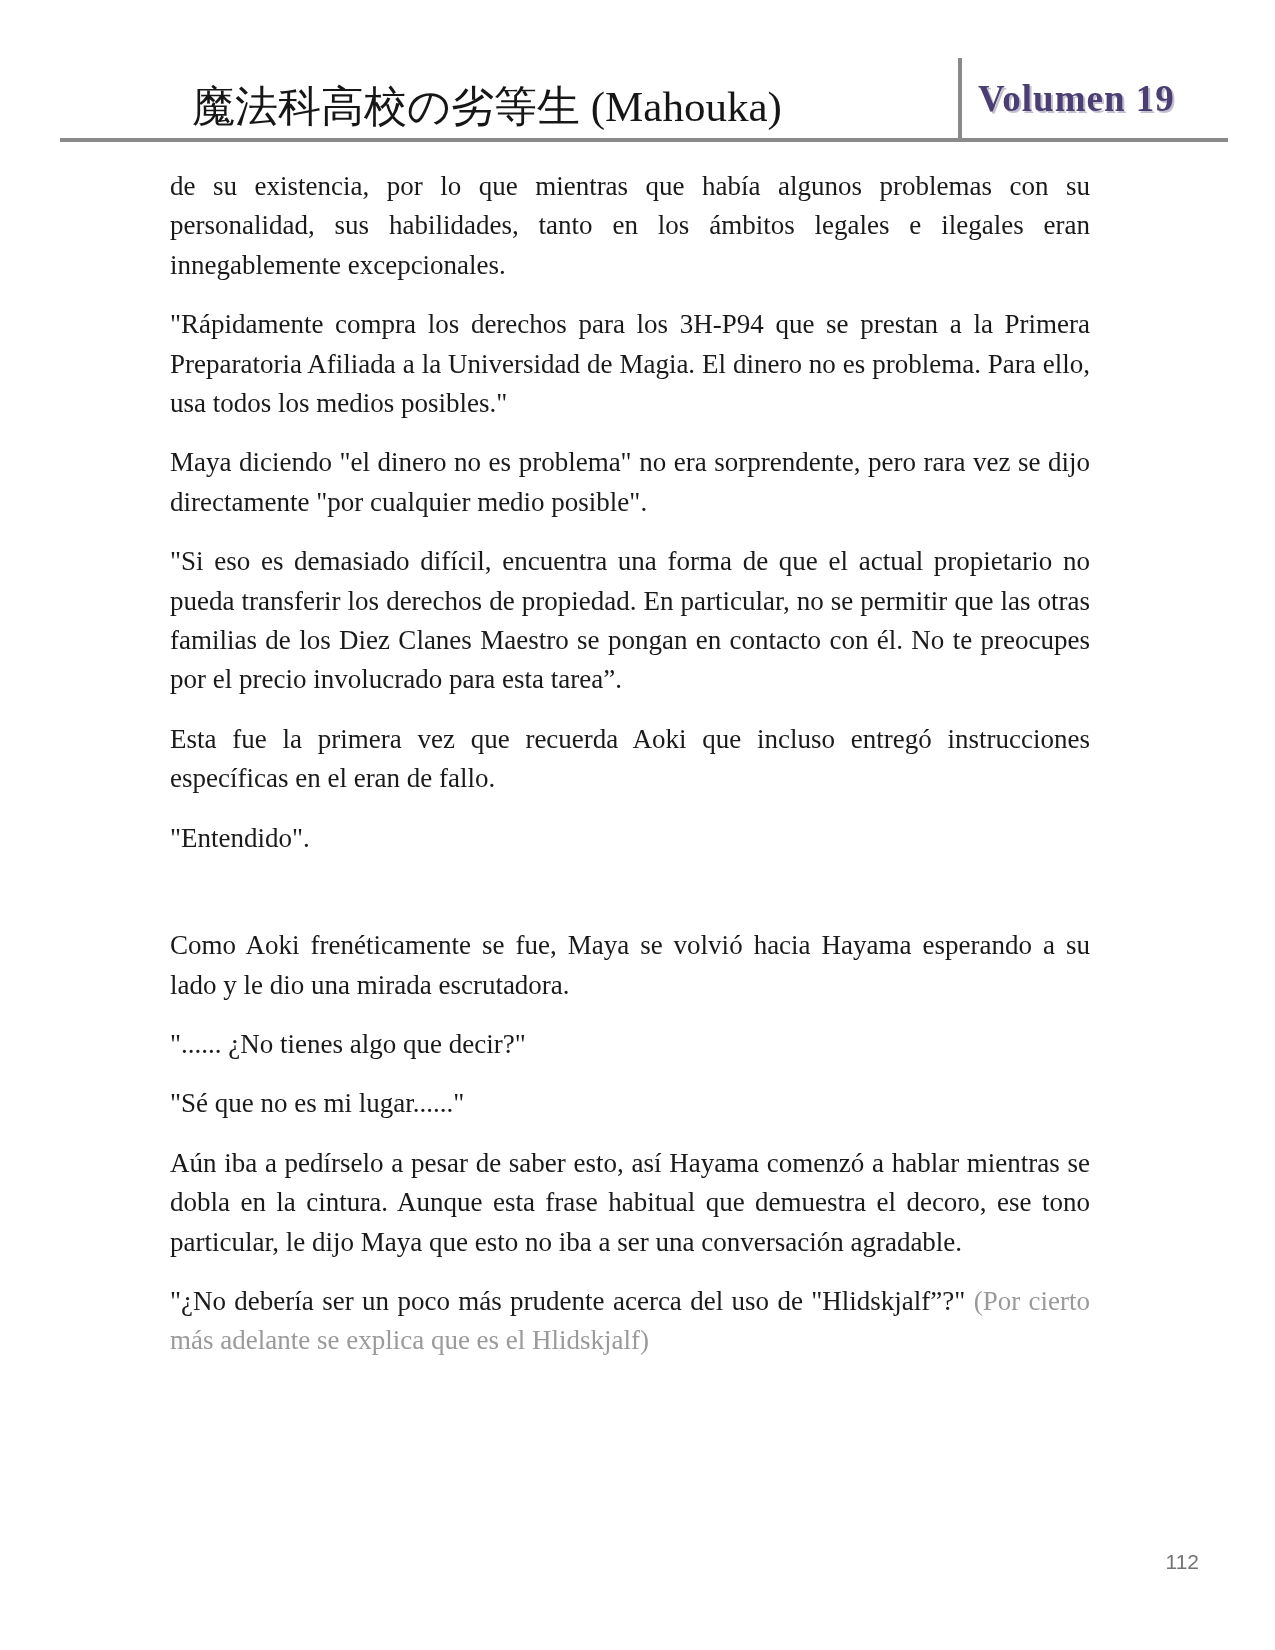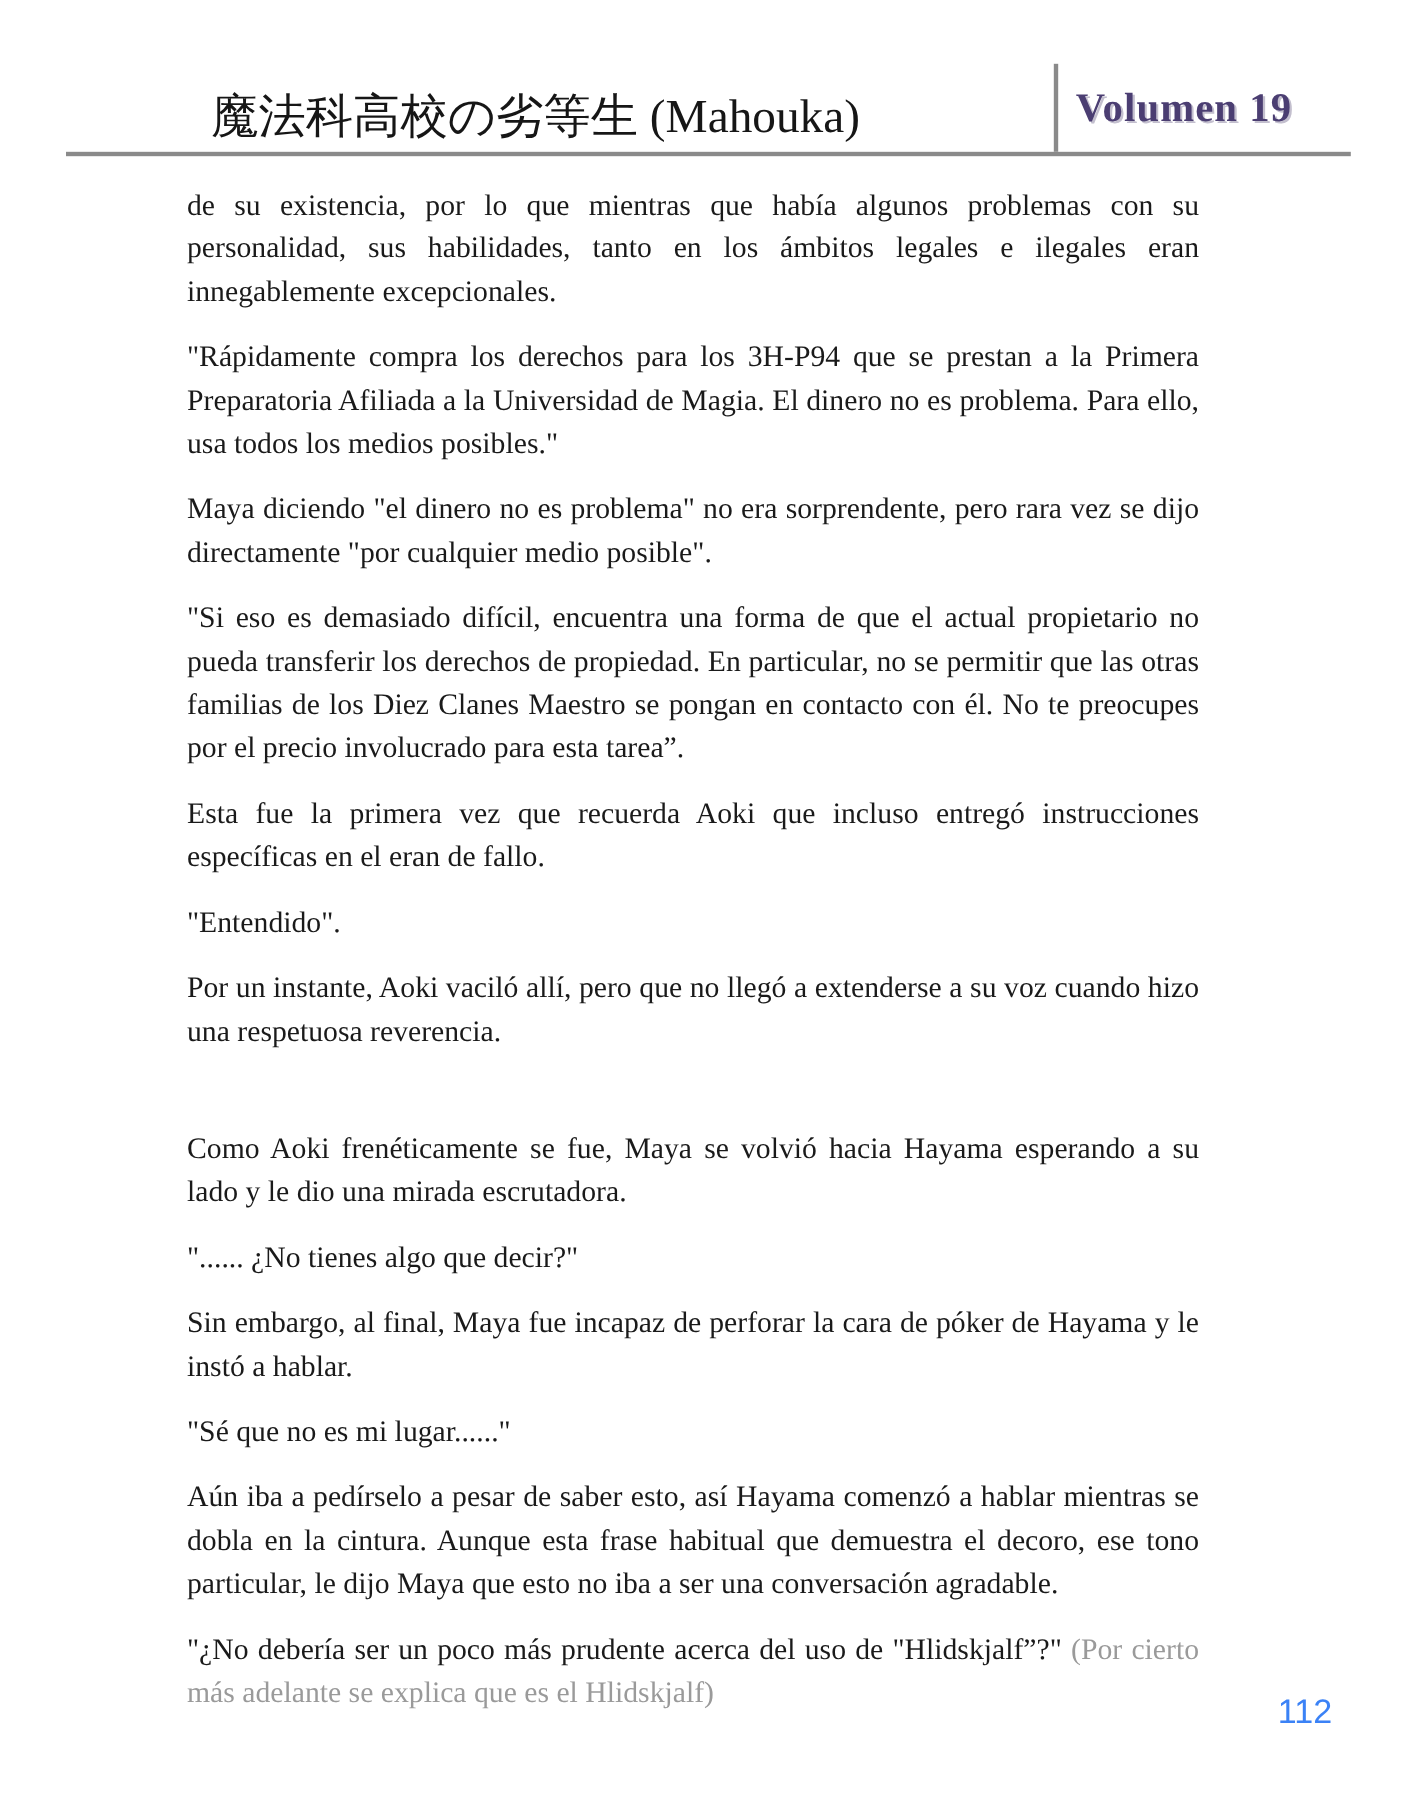--- a/index.html
+++ b/index.html
@@ -63,25 +63,25 @@
   }
   .scene-break {
     height: 48px;
   }
   .note-gray {
     color: #9a9a9a;
   }
   
   .page-number {
     position: absolute;
-    right: 64px;
+    right: 76px;
     bottom: 76px;
     font-family: "Liberation Sans", "DejaVu Sans", sans-serif;
-    font-size: 31px;
-    color: #3b82f6;
+    font-size: 21px;
+    color: #737373;
   }
 </style>
 </head>
 <body>
 
 <div class="page">
 
   <div class="header">
     <div class="header-title">魔法科高校の劣等生 (Mahouka)</div>
     <div class="volume-cell">
@@ -89,27 +89,25 @@
     </div>
   </div>
 
   <div class="content">
     <p>de su existencia, por lo que mientras que había algunos problemas con su personalidad, sus habilidades, tanto en los ámbitos legales e ilegales eran innegablemente excepcionales.</p>
     <p>"Rápidamente compra los derechos para los 3H-P94 que se prestan a la Primera Preparatoria Afiliada a la Universidad de Magia. El dinero no es problema. Para ello, usa todos los medios posibles."</p>
     <p>Maya diciendo "el dinero no es problema" no era sorprendente, pero rara vez se dijo directamente "por cualquier medio posible".</p>
     <p>"Si eso es demasiado difícil, encuentra una forma de que el actual propietario no pueda transferir los derechos de propiedad. En particular, no se permitir que las otras familias de los Diez Clanes Maestro se pongan en contacto con él. No te preocupes por el precio involucrado para esta tarea”.</p>
     <p>Esta fue la primera vez que recuerda Aoki que incluso entregó instrucciones específicas en el eran de fallo.</p>
     <p>"Entendido".</p>
-    <p>Por un instante, Aoki vaciló allí, pero que no llegó a extenderse a su voz cuando hizo una respetuosa reverencia.</p>
 
     <div class="scene-break"></div>
 
     <p>Como Aoki frenéticamente se fue, Maya se volvió hacia Hayama esperando a su lado y le dio una mirada escrutadora.</p>
     <p>"...... ¿No tienes algo que decir?"</p>
-    <p>Sin embargo, al final, Maya fue incapaz de perforar la cara de póker de Hayama y le instó a hablar.</p>
     <p>"Sé que no es mi lugar......"</p>
     <p>Aún iba a pedírselo a pesar de saber esto, así Hayama comenzó a hablar mientras se dobla en la cintura. Aunque esta frase habitual que demuestra el decoro, ese tono particular, le dijo Maya que esto no iba a ser una conversación agradable.</p>
     <p>
       <span>"¿No debería ser un poco más prudente acerca del uso de "Hlidskjalf”?"</span>
       <span class="note-gray">(Por cierto más adelante se explica que es el Hlidskjalf)</span>
     </p>
   </div>
 
   <div class="page-number">112</div>
 

